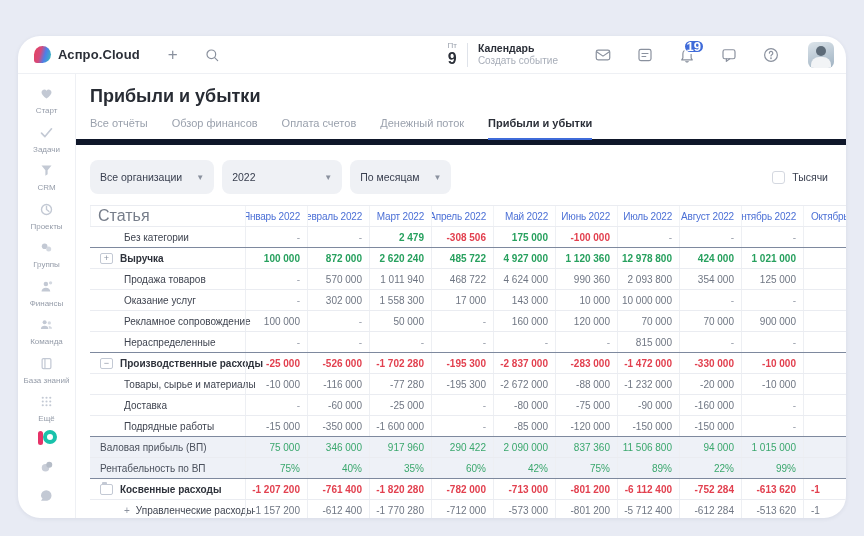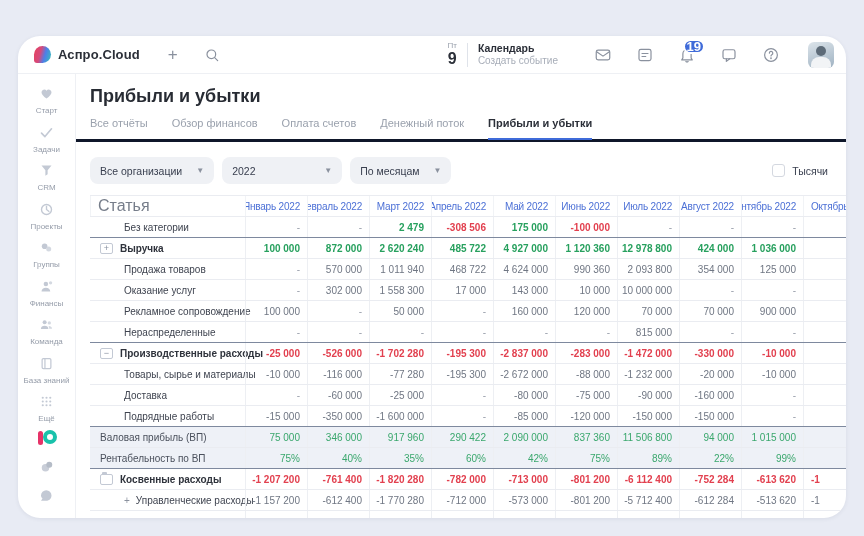--- a/index.html
+++ b/index.html
@@ -37,26 +37,26 @@
   .side-label { font-size:8px; color:#959ca9; text-align:center; line-height:1.1; }
   .side-gap { flex:1; }
   .side-brand { width:22px; height:18px; position:relative; margin-bottom:12px; cursor:pointer; }
   .side-brand .bar { position:absolute; left:2px; top:2px; width:5px; height:14px; border-radius:3px; background:#e63368; }
   .side-brand .ring { position:absolute; left:7px; top:1px; width:14px; height:14px; border-radius:50%; border:4px solid #19c2ab; }
   .side-blob { margin-bottom:12px; cursor:pointer; display:flex; }
 
   
   .main { flex:1; min-width:0; display:flex; flex-direction:column; }
   .page-title { font-size:18px; font-weight:700; color:#272b33; padding:12px 0 0 14px; }
-  .tabs { display:flex; gap:24px; padding:10px 0 0 14px; border-bottom:3px solid #0f172a; }
+  .tabs { display:flex; gap:24px; padding:10px 0 0 14px; border-bottom:6px solid #0f172a; }
   .tab { font-size:11px; color:#9aa1ad; padding-bottom:9px; cursor:pointer; white-space:nowrap; }
   .tab.active { color:#2b2f38; font-weight:600; border-bottom:2px solid #3f6bd9; margin-bottom:-1px; }
 
   .filterbar { display:flex; align-items:center; gap:8px; margin:15px 14px 11px 14px; }
-  .pill { height:27px; background:#eff1f5; border-radius:8px; display:flex; align-items:center; gap:14px; padding:0 10px; font-size:10.5px; color:#3a4050; cursor:pointer; white-space:nowrap; }
+  .pill { height:34px; background:#eff1f5; border-radius:8px; display:flex; align-items:center; gap:14px; padding:0 10px; font-size:10.5px; color:#3a4050; cursor:pointer; white-space:nowrap; }
   .pill .chev { font-size:8px; color:#8a919e; }
   .thousands { margin-left:auto; display:flex; align-items:center; gap:7px; cursor:pointer; padding-right:4px; }
   .cbx { width:13px; height:13px; border:1px solid #d4d8e0; border-radius:3px; background:#fff; }
   .thousands-label { font-size:10.5px; color:#3a4050; }
 
   
   .table-wrap { margin-left:14px; overflow:hidden; flex:1; }
   .rt { width:775px; font-size:10px; }
   .tr { display:grid; grid-template-columns:155px repeat(10,62px); height:21px; border-bottom:1px solid #eaecf1; align-items:center; }
   .tr.hdr { height:22px; border-top:1px solid #eaecf1; }
@@ -300,21 +300,21 @@
                 <span>Выручка</span>
               </div>
               <div class="td pos strong">100 000</div>
               <div class="td pos strong">872 000</div>
               <div class="td pos strong">2 620 240</div>
               <div class="td pos strong">485 722</div>
               <div class="td pos strong">4 927 000</div>
               <div class="td pos strong">1 120 360</div>
               <div class="td pos strong">12 978 800</div>
               <div class="td pos strong">424 000</div>
-              <div class="td pos strong">1 036 000</div>
+              <div class="td pos strong">1 021 000</div>
               <div class="td last blank"></div>
             </div>
             <div class="tr">
               <div class="td lbl child">Продажа товаров</div>
               <div class="td dash">-</div>
               <div class="td val">570 000</div>
               <div class="td val">1 011 940</div>
               <div class="td val">468 722</div>
               <div class="td val">4 624 000</div>
               <div class="td val">990 360</div>

